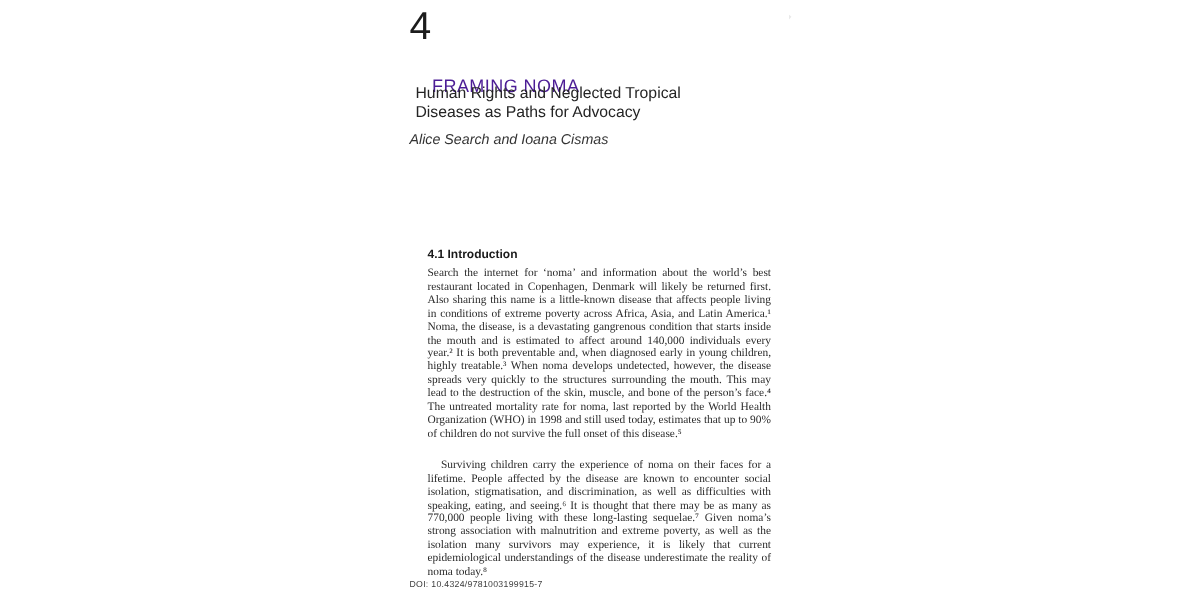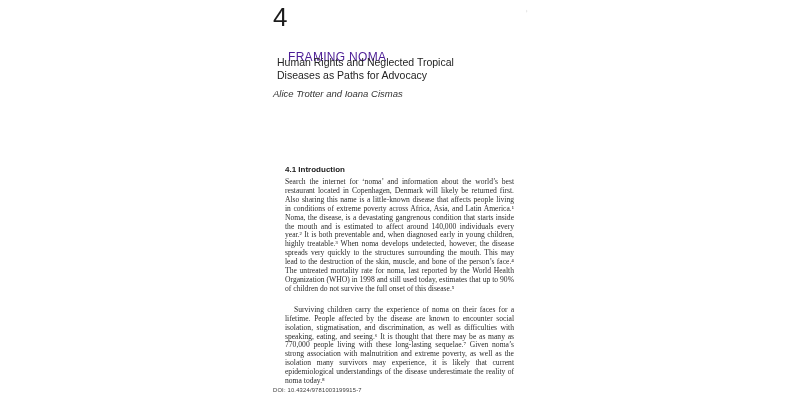--- a/index.html
+++ b/index.html
@@ -122,21 +122,21 @@
   </div>
 
   <div class="page">
 
     <div class="chapter-number">4</div>
 
     <h1 class="chapter-title">FRAMING NOMA</h1>
 
     <h2 class="chapter-subtitle">Human Rights and Neglected Tropical Diseases as Paths for Advocacy</h2>
 
-    <div class="authors">Alice Trotter and Ioana Cismas</div>
+    <div class="authors">Alice Search and Ioana Cismas</div>
 
     <h3 class="section-heading">4.1 Introduction</h3>
 
     <div class="body-text">
       <p>Search the internet for ‘noma’ and information about the world’s best restaurant located in Copenhagen, Denmark will likely be returned first. Also sharing this name is a little-known disease that affects people living in conditions of extreme poverty across Africa, Asia, and Latin America.¹ Noma, the disease, is a devastating gangrenous condition that starts inside the mouth and is estimated to affect around 140,000 individuals every year.² It is both preventable and, when diagnosed early in young children, highly treatable.³ When noma develops undetected, however, the disease spreads very quickly to the structures surrounding the mouth. This may lead to the destruction of the skin, muscle, and bone of the person’s face.⁴ The untreated mortality rate for noma, last reported by the World Health Organization (WHO) in 1998 and still used today, estimates that up to 90% of children do not survive the full onset of this disease.⁵</p>
       <p class="indent">Surviving children carry the experience of noma on their faces for a lifetime. People affected by the disease are known to encounter social isolation, stigmatisation, and discrimination, as well as difficulties with speaking, eating, and seeing.⁶ It is thought that there may be as many as 770,000 people living with these long-lasting sequelae.⁷ Given noma’s strong association with malnutrition and extreme poverty, as well as the isolation many survivors may experience, it is likely that current epidemiological understandings of the disease underestimate the reality of noma today.⁸</p>
     </div>
 
     <div class="doi-footer">DOI: 10.4324/9781003199915-7</div>
 

